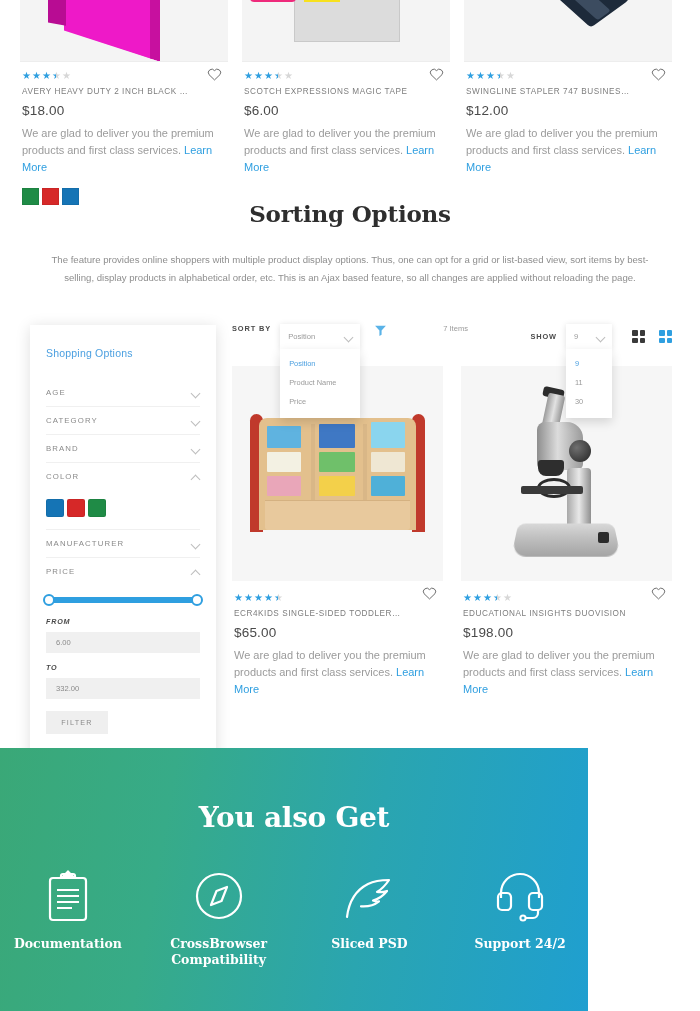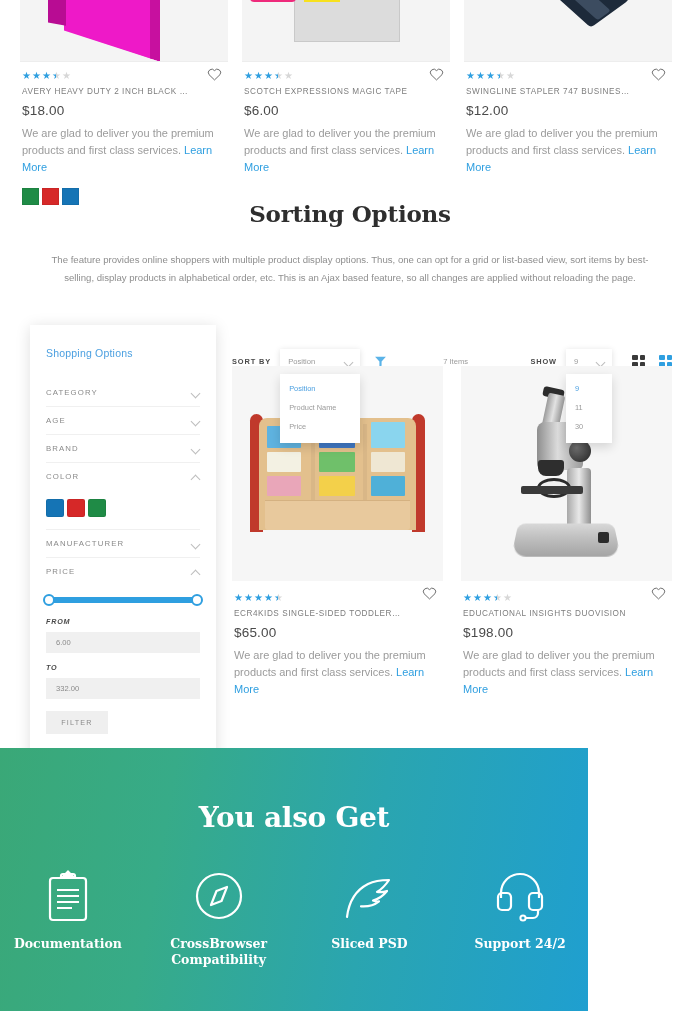--- a/index.html
+++ b/index.html
@@ -242,25 +242,25 @@
     letter-spacing: 1.2px;
     color: #8a8a8a;
     cursor: pointer;
     font-family: "Liberation Sans", sans-serif;
   }
   .themes-row { margin-top: 14px; border-top: 1px solid #f0f0f0; }
 
   
   .toolbar {
     position: absolute;
-    left: 232px; top: 25px;
+    left: 232px; top: 2px;
     width: 440px;
     height: 28px;
     display: flex;
-    align-items: center;
+    align-items: flex-start;
   }
   .tb-label {
     font-size: 7.4px;
     font-weight: bold;
     letter-spacing: .9px;
     color: #4a4a4a;
     text-transform: uppercase;
   }
   .select-box {
     margin-left: 9px;
@@ -520,25 +520,25 @@
   <h2 class="section-title">Sorting Options</h2>
   <p class="section-desc">The feature provides online shoppers with multiple product display options. Thus, one can opt for a grid or list-based view, sort items by best-selling, display products in alphabetical order, etc. This is an Ajax based feature, so all changes are applied without reloading the page.</p>
 </div>
 
 <div class="demo">
 
   <div class="sidebar">
     <div class="sb-title">Shopping Options</div>
 
     <div class="sb-row">
+      <span class="sb-label">AGE</span>
+      <span class="chev"></span>
+    </div>
+    <div class="sb-row">
       <span class="sb-label">CATEGORY</span>
-      <span class="chev"></span>
-    </div>
-    <div class="sb-row">
-      <span class="sb-label">AGE</span>
       <span class="chev"></span>
     </div>
     <div class="sb-row">
       <span class="sb-label">BRAND</span>
       <span class="chev"></span>
     </div>
 
     <div class="sb-row" style="border-bottom:none">
       <span class="sb-label">COLOR</span>
       <span class="chev up"></span>

